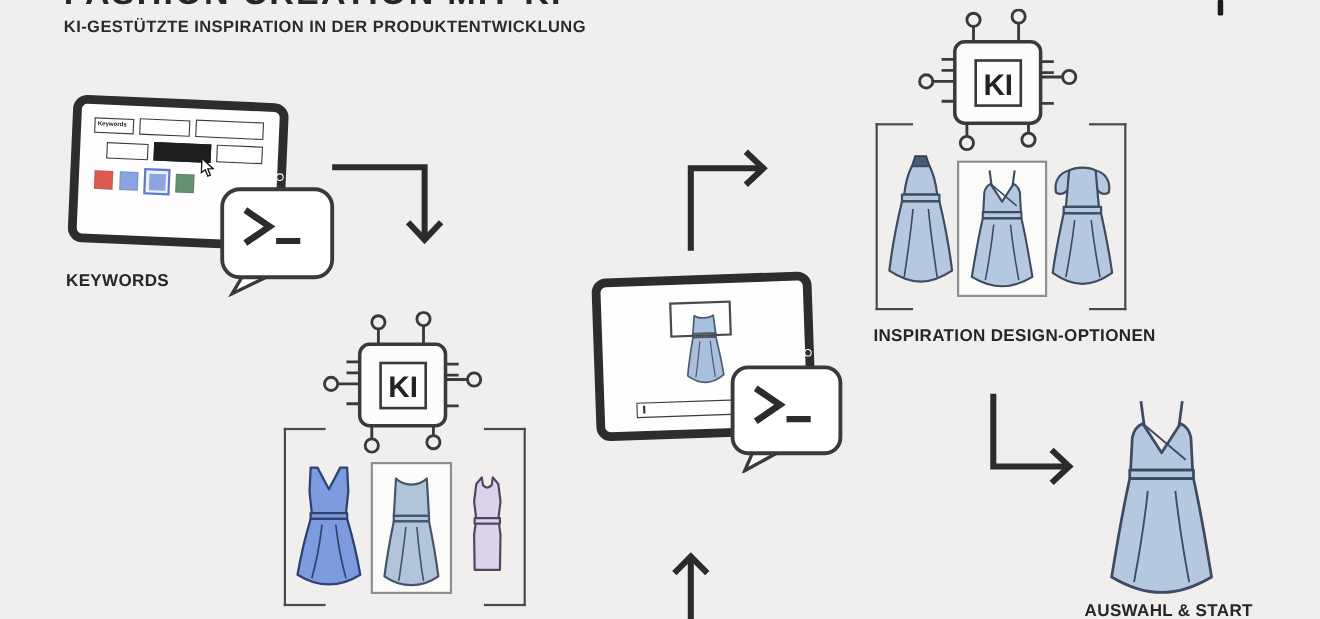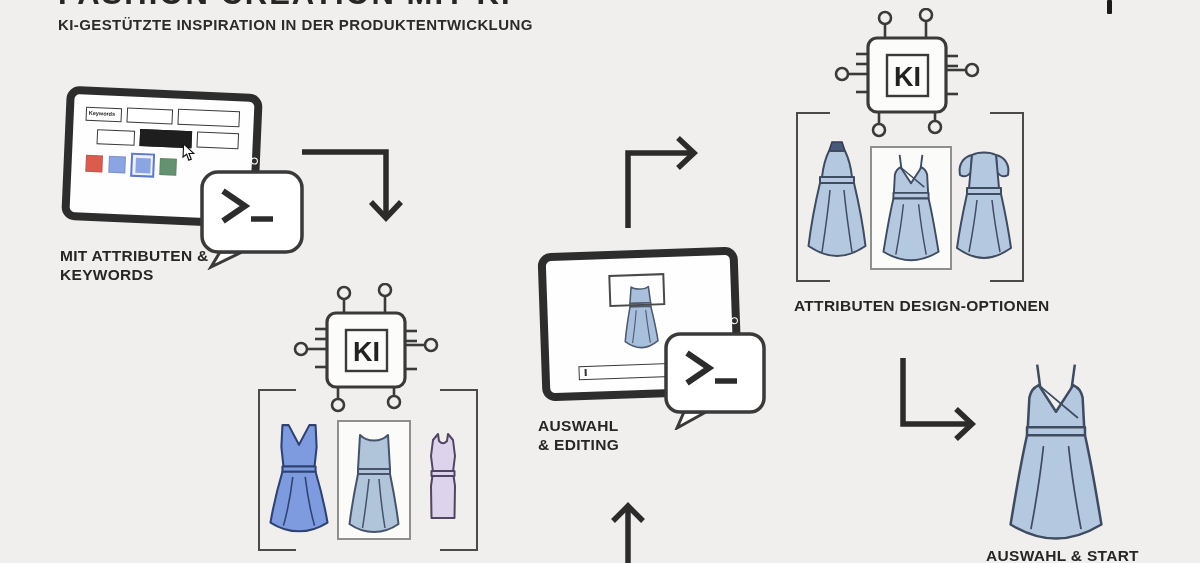--- a/index.html
+++ b/index.html
@@ -79,21 +79,20 @@
   <svg class="abs" style="left:196px;top:168px;" width="112" height="102" viewBox="0 0 112 102">
     <path d="M24,84 L15,99 L46,84 Z" fill="#fff" stroke="#3a3a3a" stroke-width="3"></path>
     <rect x="6" y="4" width="100" height="80" rx="16" fill="#fff" stroke="#3a3a3a" stroke-width="3.5"></rect>
     <g>
       <path d="M27,23 L49,38 L27,53" fill="none" stroke="#2c2c2c" stroke-width="6"></path>
       <path d="M55,51 H77" fill="none" stroke="#2c2c2c" stroke-width="5.5"></path>
     </g>
   </svg>
 
   <div class="abs caption" style="left:60px;top:246px;">
-    <div>MIT ATTRIBUTEN &amp;</div>
     <div>KEYWORDS</div>
   </div>
 
   <svg class="abs" style="left:281px;top:283px;" width="170" height="132" viewBox="0 0 170 132">
     <g stroke="#3a3a3a" stroke-width="2.6" fill="none">
       <path d="M63,16 V30"></path>
         <path d="M104,13 V30"></path>
       <path d="M26,66 H46"></path>
         <path d="M124,62 H144"></path>
       <path d="M57,116 V104"></path>
@@ -173,24 +172,20 @@
 
   <svg class="abs" style="left:662px;top:328px;" width="106" height="102" viewBox="0 0 106 102">
     <path d="M22,84 L15,100 L44,84 Z" fill="#fff" stroke="#3a3a3a" stroke-width="3"></path>
     <rect x="4" y="6" width="98" height="78" rx="14" fill="#fff" stroke="#3a3a3a" stroke-width="3.5"></rect>
     <g>
       <path d="M25,25 L47,40 L25,55" fill="none" stroke="#2c2c2c" stroke-width="6"></path>
       <path d="M53,53 H75" fill="none" stroke="#2c2c2c" stroke-width="5.5"></path>
     </g>
   </svg>
 
-  <div class="abs caption" style="left:538px;top:416px;">
-    <div>AUSWAHL</div>
-    <div>&amp; EDITING</div>
-  </div>
 
   <svg class="abs" style="left:822px;top:8px;" width="170" height="132" viewBox="0 0 170 132">
     <g stroke="#3a3a3a" stroke-width="2.6" fill="none">
       <path d="M63,16 V30"></path>
         <path d="M104,13 V30"></path>
       <path d="M26,66 H46"></path>
         <path d="M124,62 H144"></path>
       <path d="M57,116 V104"></path>
         <path d="M113,113 V104"></path>
       <path d="M34,46 H46"></path>
@@ -253,21 +248,21 @@
       <path d="M24,7 L21,40 L51,40 L48,7 C42,3.5 30,3.5 24,7 Z"></path>
       <rect x="19" y="40" width="34" height="6"></rect>
       <path d="M19,46 L53,46 C57,64 60.5,82 63,100 C53,107 44,110 36,110 C28,110 19,107 9,100 C11.5,82 15,64 19,46 Z"></path>
     </g>
     <g fill="none" stroke="#3e4b60" stroke-width="1.5">
       <path d="M29,52 C27,70 24,88 21,104"></path>
         <path d="M44,52 C46,70 49,88 52,104"></path>
     </g>
   </svg>
 
-  <div class="abs caption" style="left:794px;top:296px;">ATTRIBUTEN DESIGN-OPTIONEN</div>
+  <div class="abs caption" style="left:794px;top:296px;">INSPIRATION DESIGN-OPTIONEN</div>
 
   <svg class="abs" style="left:992px;top:360px;" width="128" height="188" viewBox="0 0 70 120">
     <g fill="none" stroke="#3e4b60" stroke-width="1.6">
       <path d="M23,3 L25,18"></path>
         <path d="M47,3 L45,18"></path>
     </g>
     <g fill="#b4c8df" stroke="#3e4b60" stroke-width="1.6" stroke-linejoin="round">
       <path d="M24,16 C20,18 19,20 18,24 L17,43 L53,43 L52,24 C51,20 50,18 46,16 L35,33 Z"></path>
       <rect x="16.5" y="43" width="37" height="5"></rect>
       <path d="M16.5,48 L53.5,48 C58,68 61,87 64,105 C54,111 45,114 35,114 C25,114 16,111 6,105 C9,87 12,68 16.5,48 Z"></path>

